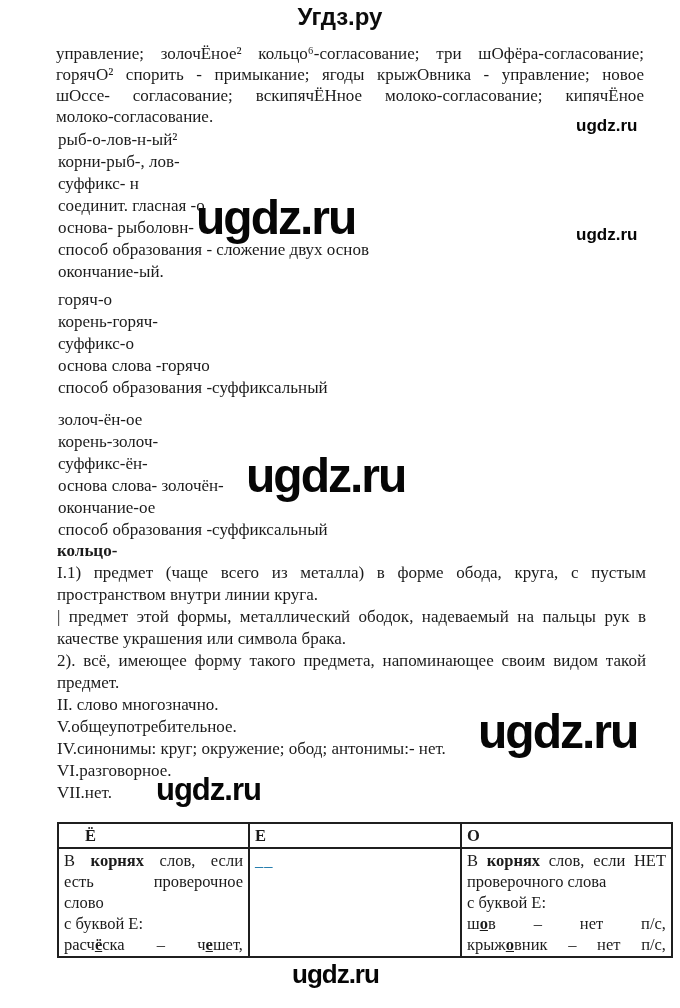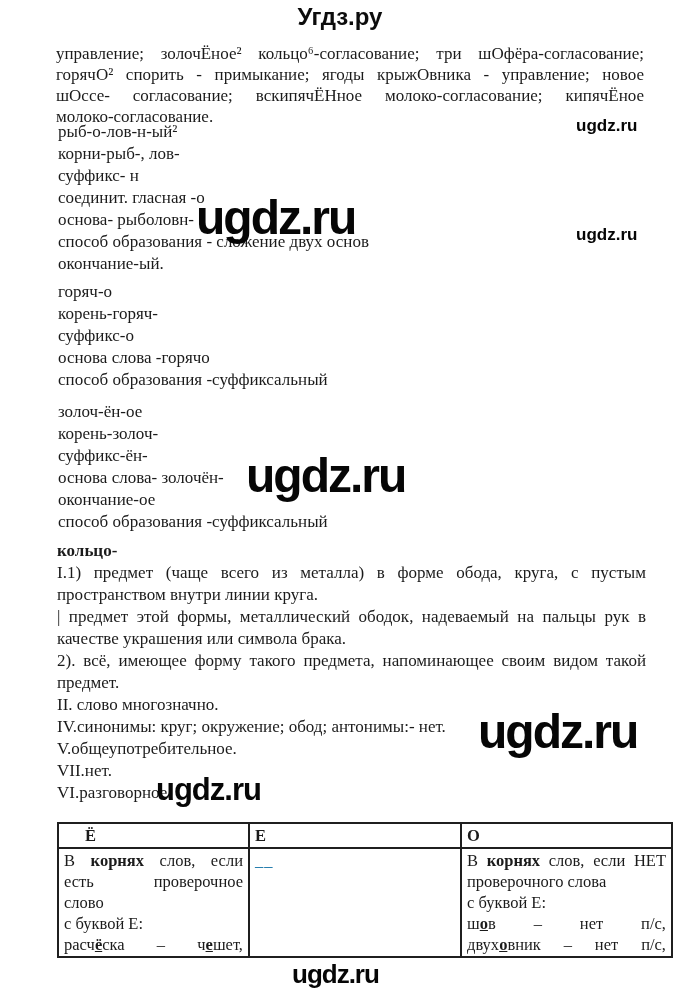--- a/index.html
+++ b/index.html
@@ -7,21 +7,21 @@
     position:relative;width:680px;height:1008px;background:#fff;
     font-family:"Liberation Serif", serif;color:#1b1b1b;overflow:hidden;
   }
   .site-title{
     position:absolute;left:0;top:3px;width:100%;text-align:center;
     font-family:"Liberation Sans", sans-serif;font-weight:700;font-size:24px;color:#0c0c0c;
     letter-spacing:0px;
   }
   .txt{position:absolute;font-size:17px;line-height:21px;}
   .intro{left:56px;top:43px;width:588px;}
-  .blk{left:58px;width:588px;line-height:22px;}
+  .blk{left:58px;width:588px;line-height:22px;margin-top:8px;}
   .b1{top:121px;}
   .b2{top:281px;}
   .b3{top:401px;}
   .dict{left:57px;top:540px;width:589px;line-height:22px;}
   .just{text-align:justify;text-align-last:justify;}
   .bold{font-weight:700;}
   
   .tblwrap{position:absolute;left:57px;top:822px;}
   table{border-collapse:collapse;table-layout:fixed;}
   td,th{border:2px solid #1f1f1f;vertical-align:top;padding:1px 5px;
@@ -93,24 +93,24 @@
 
   <div class="txt dict">
     <div class="bold">кольцо-</div>
     <div class="just">I.1) предмет (чаще всего из металла) в форме обода, круга, с пустым</div>
     <div>пространством внутри линии круга.</div>
     <div class="just">| предмет этой формы, металлический ободок, надеваемый на пальцы рук в</div>
     <div>качестве украшения или символа брака.</div>
     <div class="just">2). всё, имеющее форму такого предмета, напоминающее своим видом такой</div>
     <div>предмет.</div>
     <div>II. слово многозначно.</div>
+    <div>V.общеупотребительное.</div>
     <div>IV.синонимы: круг; окружение; обод; антонимы:- нет.</div>
-    <div>V.общеупотребительное.</div>
+    <div>VI.разговорное.</div>
     <div>VII.нет.</div>
-    <div>VI.разговорное.</div>
   </div>
 
   <div class="tblwrap">
     <table>
       <tbody>
           <tr>
         <th class="c1">Ё</th>
         <th class="c2">Е</th>
         <th class="c3">О</th>
       </tr>
@@ -123,21 +123,21 @@
           <div class="cl just ex"><span>расч</span><u>ё</u><span>ска – ч</span><u>е</u><span>шет,</span></div>
         </td>
         <td class="body">
           <div class="cl dashline">__</div>
         </td>
         <td class="body">
           <div class="cl just"><span>В </span><b>корнях</b><span> слов, если НЕТ</span></div>
           <div class="cl">проверочного слова</div>
           <div class="cl">с буквой Е:</div>
           <div class="cl just ex"><span>ш</span><u>о</u><span>в – нет п/с,</span></div>
-          <div class="cl just ex"><span>двух</span><u>о</u><span>вник – нет п/с,</span></div>
+          <div class="cl just ex"><span>крыж</span><u>о</u><span>вник – нет п/с,</span></div>
         </td>
       </tr>
     </tbody>
       </table>
   </div>
 
   <div class="wm wm-sm wm1">ugdz.ru</div>
   <div class="wm wm-big wm2">ugdz.ru</div>
   <div class="wm wm-sm wm3">ugdz.ru</div>
   <div class="wm wm-big wm4">ugdz.ru</div>

